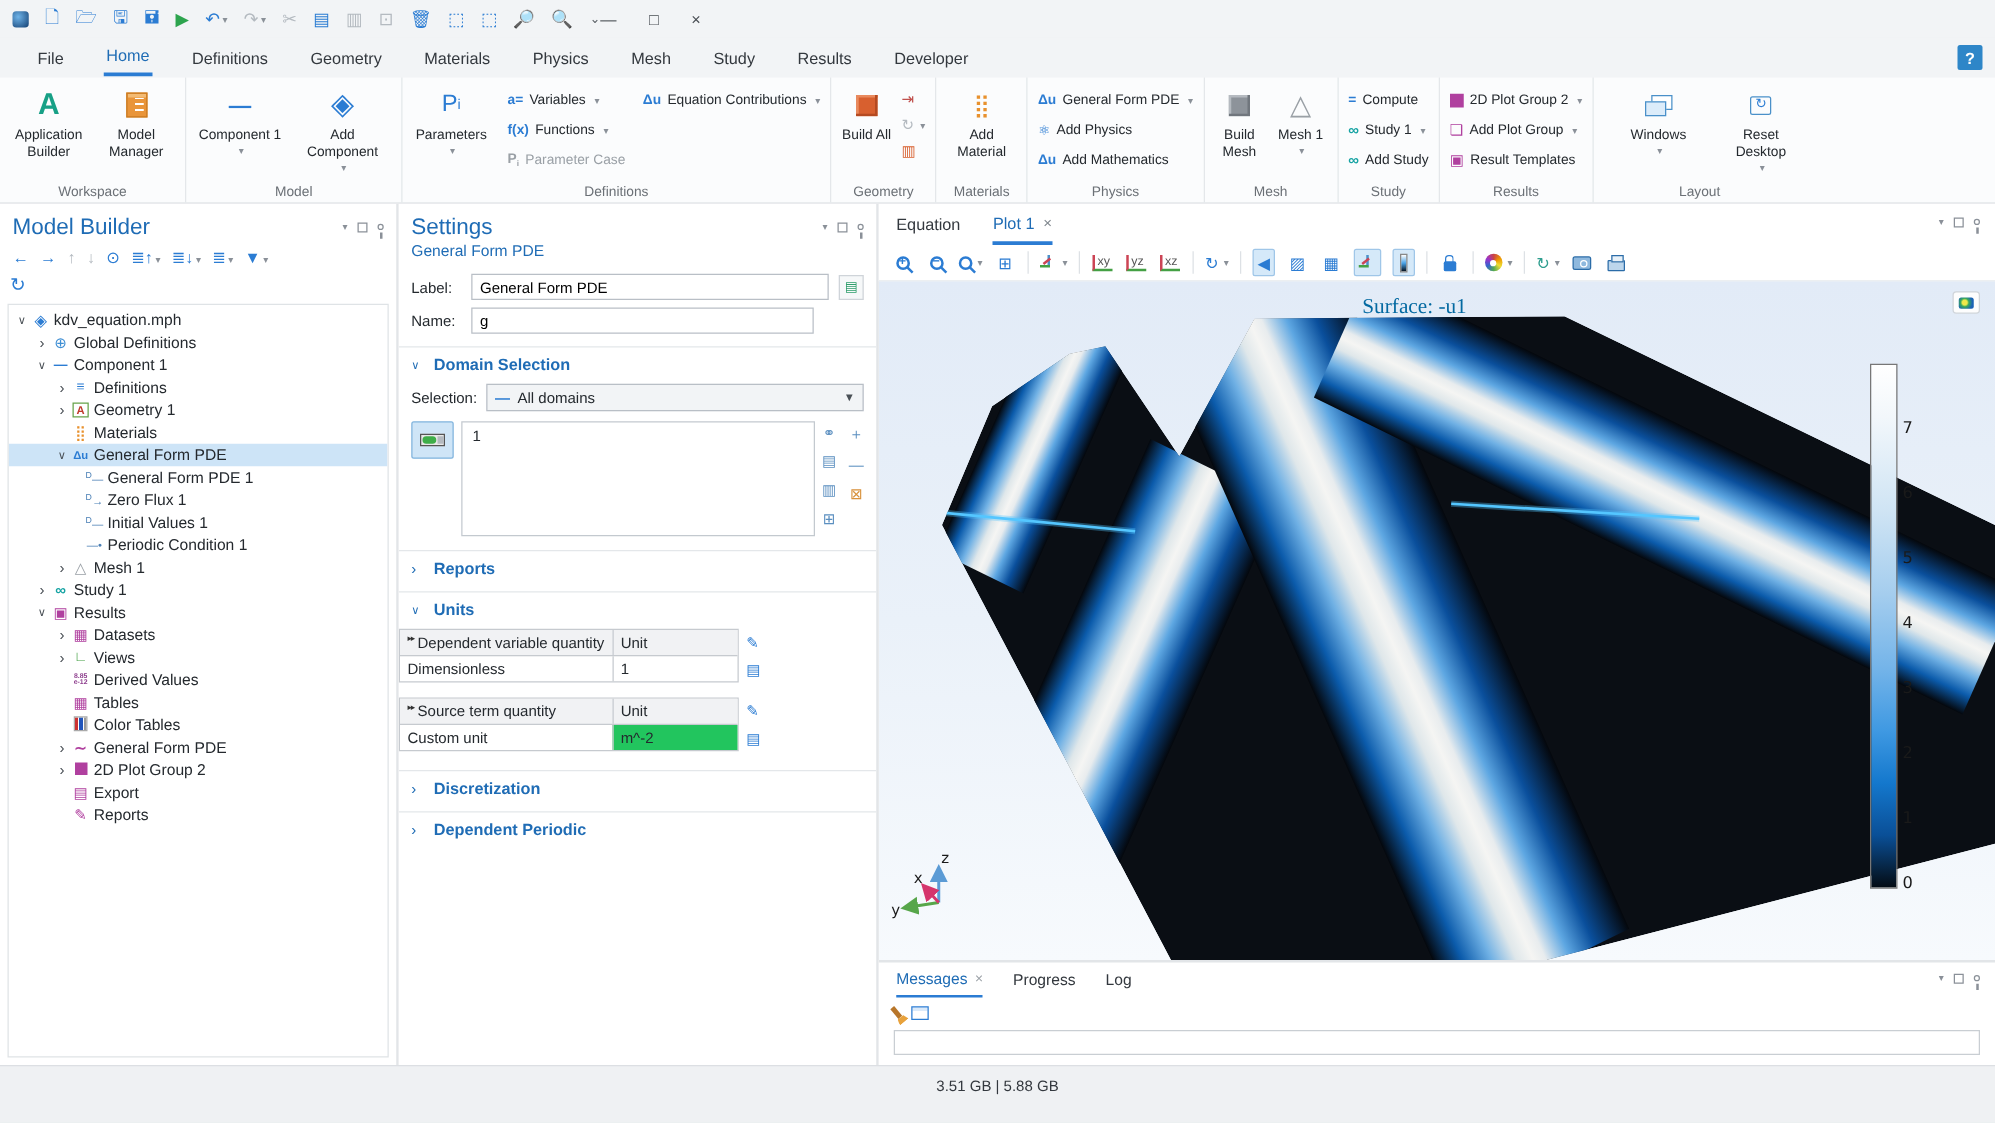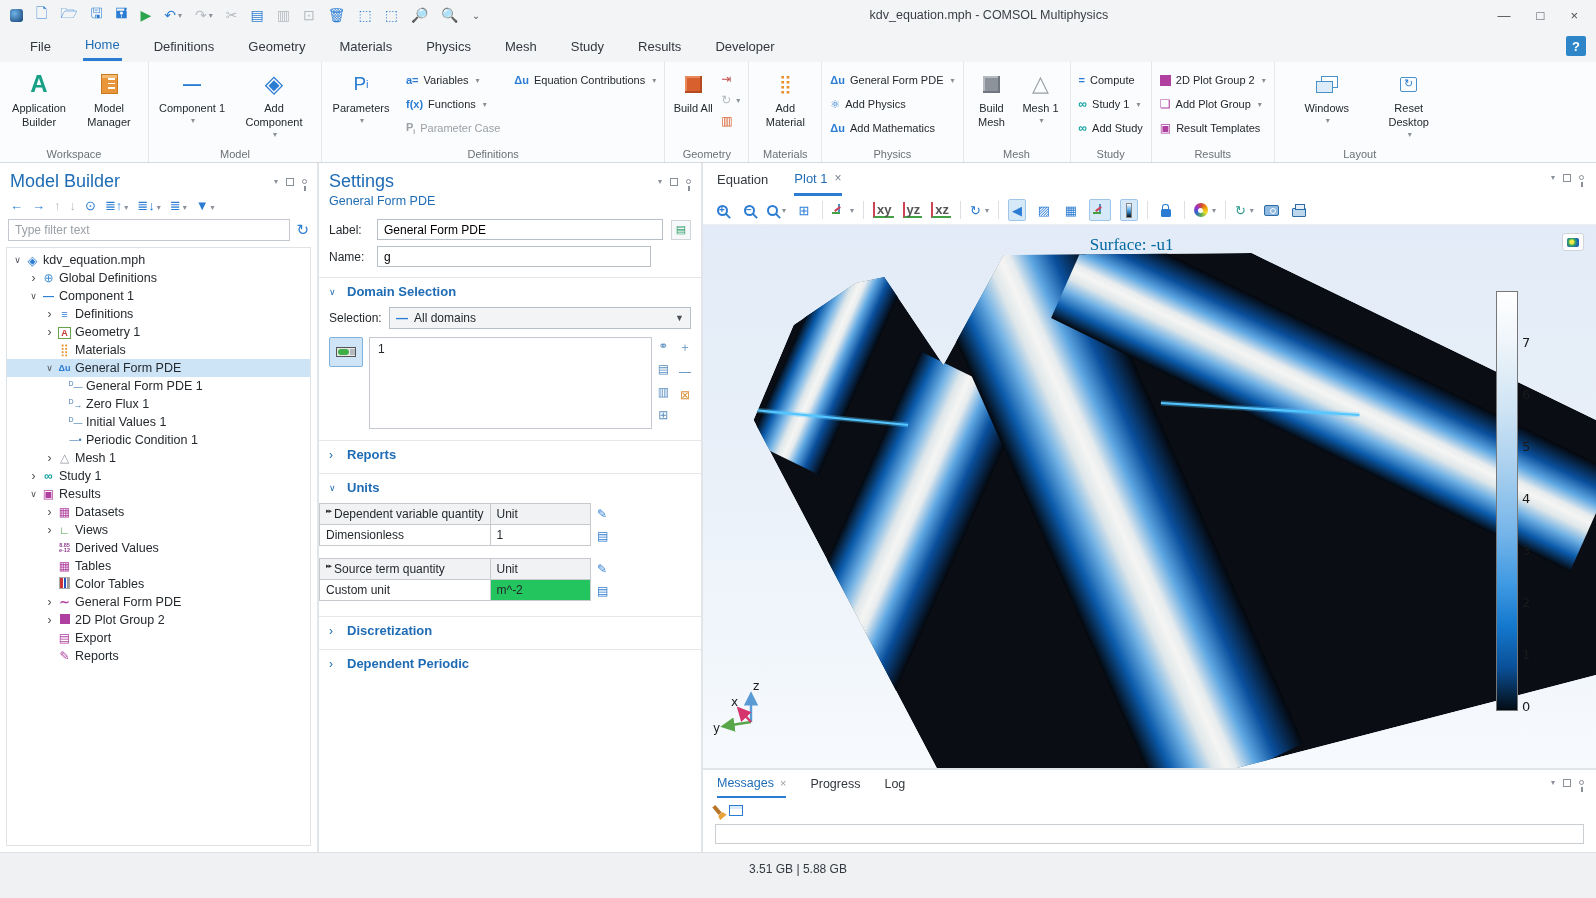--- a/index.html
+++ b/index.html
@@ -136,21 +136,21 @@
   .gtab.active { color:#1f6cb5; border-bottom:3px solid #2b7cd3; }
   .gtab .x { color:#7f868d; font-size:12px; }
   .gtabs .pctrls { position:absolute; right:12px; top:10px; }
   .gtoolbar { height:29px; background:#fff; display:flex; align-items:center; gap:9px; padding:0 10px; border-bottom:1px solid #eceff1; }
   .tsep { width:1px; height:18px; background:#dde1e5; }
   .tbtn { display:flex; align-items:center; justify-content:center; min-width:18px; height:22px; gap:2px; color:#2b7cd3; font-size:13px; cursor:default; }
   .tbtn.hl { background:#d5e9f9; border:1px solid #9fc6e8; border-radius:2px; padding:0 3px; }
   .mag { position:relative; width:11px; height:11px; border:2px solid #2b7cd3; border-radius:50%; display:inline-block; }
   .mag::after { content:""; position:absolute; width:6px; height:2px; background:#2b7cd3; transform:rotate(45deg); right:-5px; bottom:-3px; }
   .mag b { position:absolute; top:-2.5px; left:0; right:0; text-align:center; font-size:10px; line-height:11px; color:#2b7cd3; }
-  .axicon { font-size:13px; color:#555; border-left:2px solid #cc4455; border-bottom:2px solid #44a044; padding:1px 2px 0; line-height:1;font-weight:bold; }
+  .axicon { font-size:10px; color:#555; border-left:2px solid #cc4455; border-bottom:2px solid #44a044; padding:1px 2px 0; line-height:1; }
   .leg { width:6px; height:15px; background:linear-gradient(#fff,#4aa3e8,#04101e); border:1px solid #888; }
   .lock { width:10px; height:8px; background:#2b7cd3; border-radius:1.5px; position:relative; margin-top:5px; }
   .lock::before { content:""; position:absolute; top:-5px; left:1.5px; width:5px; height:5px; border:1.5px solid #2b7cd3; border-bottom:none; border-radius:3px 3px 0 0; }
   .pal { width:14px; height:14px; border-radius:50%; background:conic-gradient(#cc4444,#ee9900,#eedd33,#55aa55,#3366cc,#9933cc,#cc4444); position:relative; }
   .pal::after { content:""; position:absolute; left:4.5px; top:4.5px; width:5px; height:5px; background:#fff; border-radius:50%; }
   .cam { width:15px; height:11px; background:#8fb9de; border:1px solid #2b6ca8; border-radius:2px; position:relative; }
   .cam::after { content:""; position:absolute; left:4.5px; top:2px; width:4px; height:4px; border:1.5px solid #fff; border-radius:50%; }
   .prn { width:14px; height:9px; background:#bcd6ec; border:1px solid #2b6ca8; border-radius:1px; position:relative; margin-top:5px; }
   .prn::before { content:""; position:absolute; top:-5px; left:2px; width:8px; height:4px; background:#e8f1f8; border:1px solid #2b6ca8; }
   .gplot { flex:1; position:relative; overflow:hidden; }
@@ -201,21 +201,20 @@
     <span class="qi">▤</span>
     <span class="qi dis">▥</span>
     <span class="qi dis">⊡</span>
     <span class="qi">🗑</span>
     <span class="qi">⬚</span>
     <span class="qi">⬚</span>
     <span class="qi">🔎</span>
     <span class="qi">🔍</span>
     <span class="qi" style="color:#5a6066;font-size:10px">⌄</span>
   </div>
-  <div class="wtitle">kdv_equation.mph - COMSOL Multiphysics</div>
   <div class="wctrl">
     <span>—</span>
     <span>□</span>
     <span>×</span>
   </div>
 </div>
 
 <div class="menubar">
   <span class="mtab">File</span>
   <span class="mtab active">Home</span>
@@ -423,21 +422,20 @@
       <span>→</span>
       <span class="dis">↑</span>
       <span class="dis">↓</span>
       <span>⊙</span>
       <span>≣↑<span class="caret">▾</span></span>
       <span>≣↓<span class="caret">▾</span></span>
       <span>≣<span class="caret">▾</span></span>
       <span>▼<span class="caret">▾</span></span>
     </div>
     <div class="mb-filter">
-      <input placeholder="Type filter text" style="">
       <span class="gi" style="font-size:15px">↻</span>
     </div>
     <div class="tree">
       <div class="trow" style="padding-left:4px">
           <span class="arr">∨</span>
           <span class="ti ic-model">◈</span>
           <span class="tl">kdv_equation.mph</span>
         </div>
       <div class="trow" style="padding-left:20px">
           <span class="arr r">›</span>

